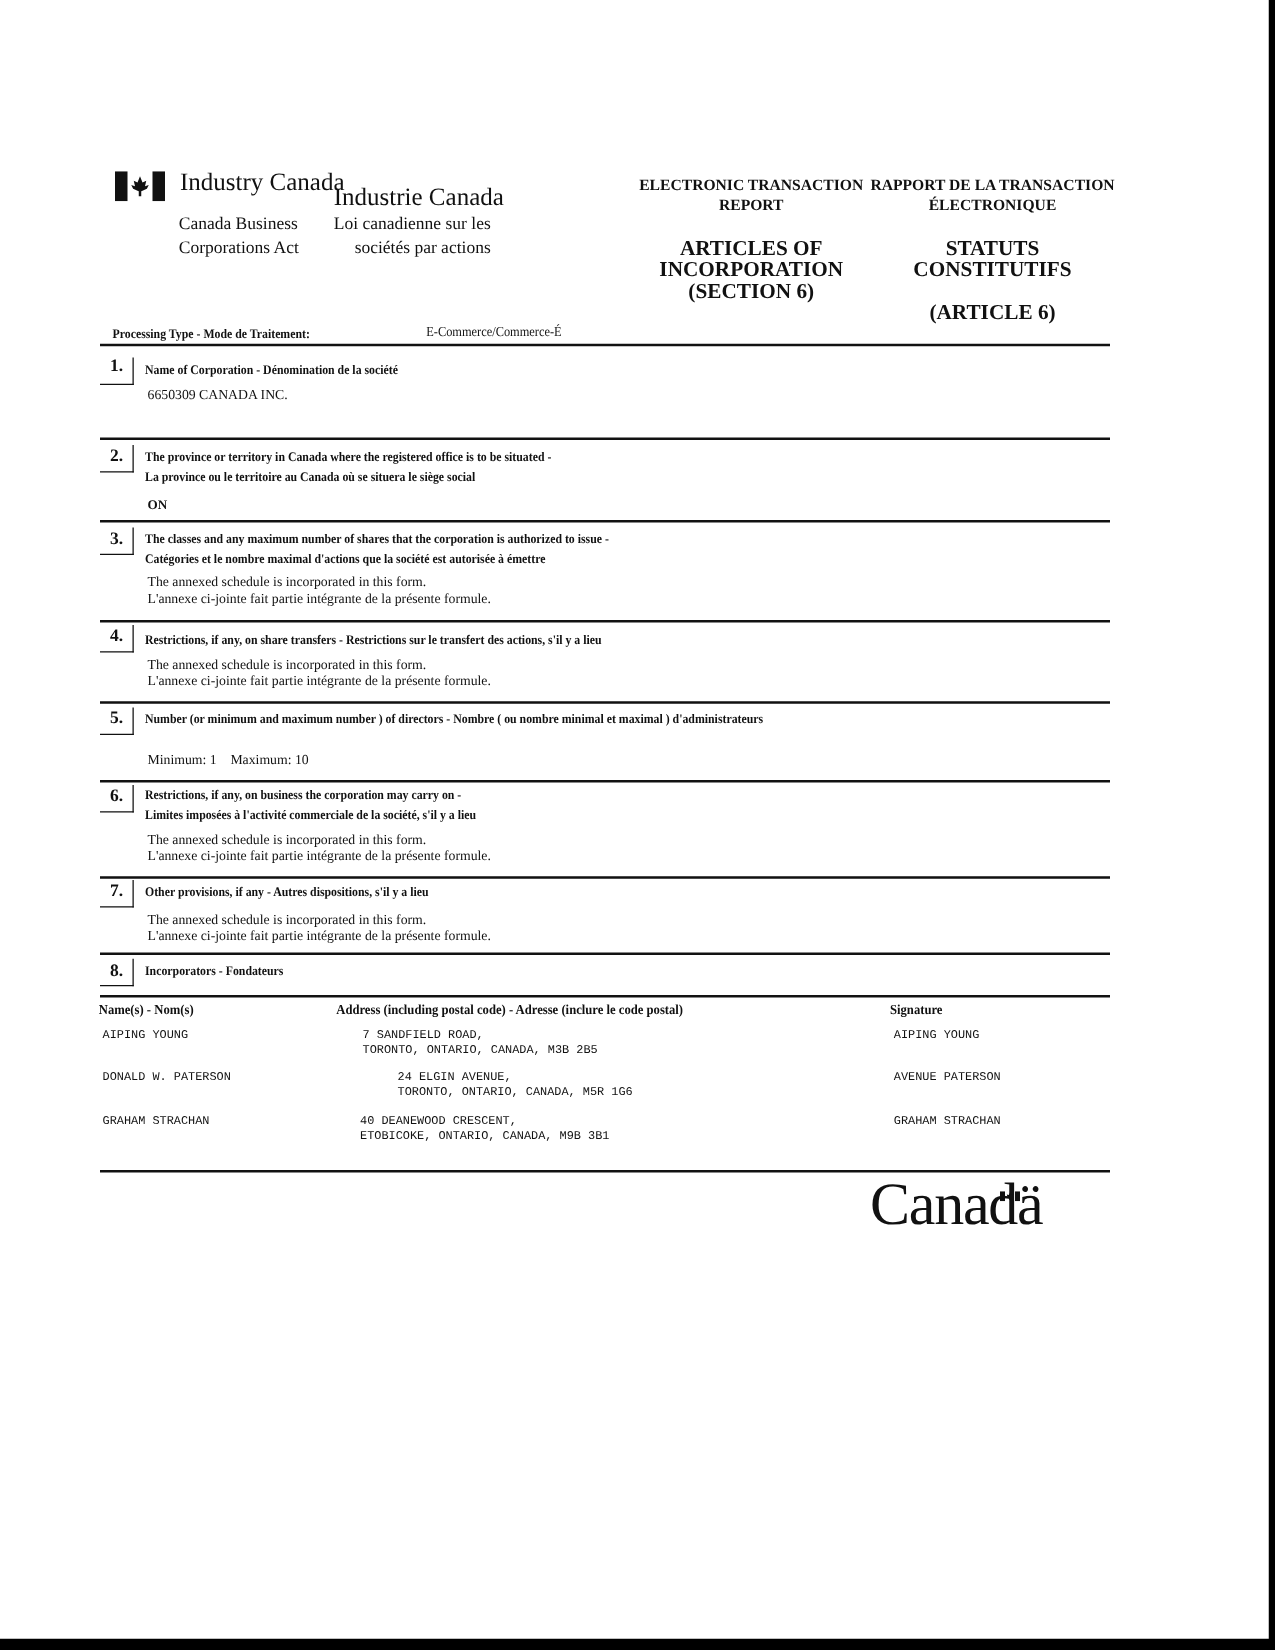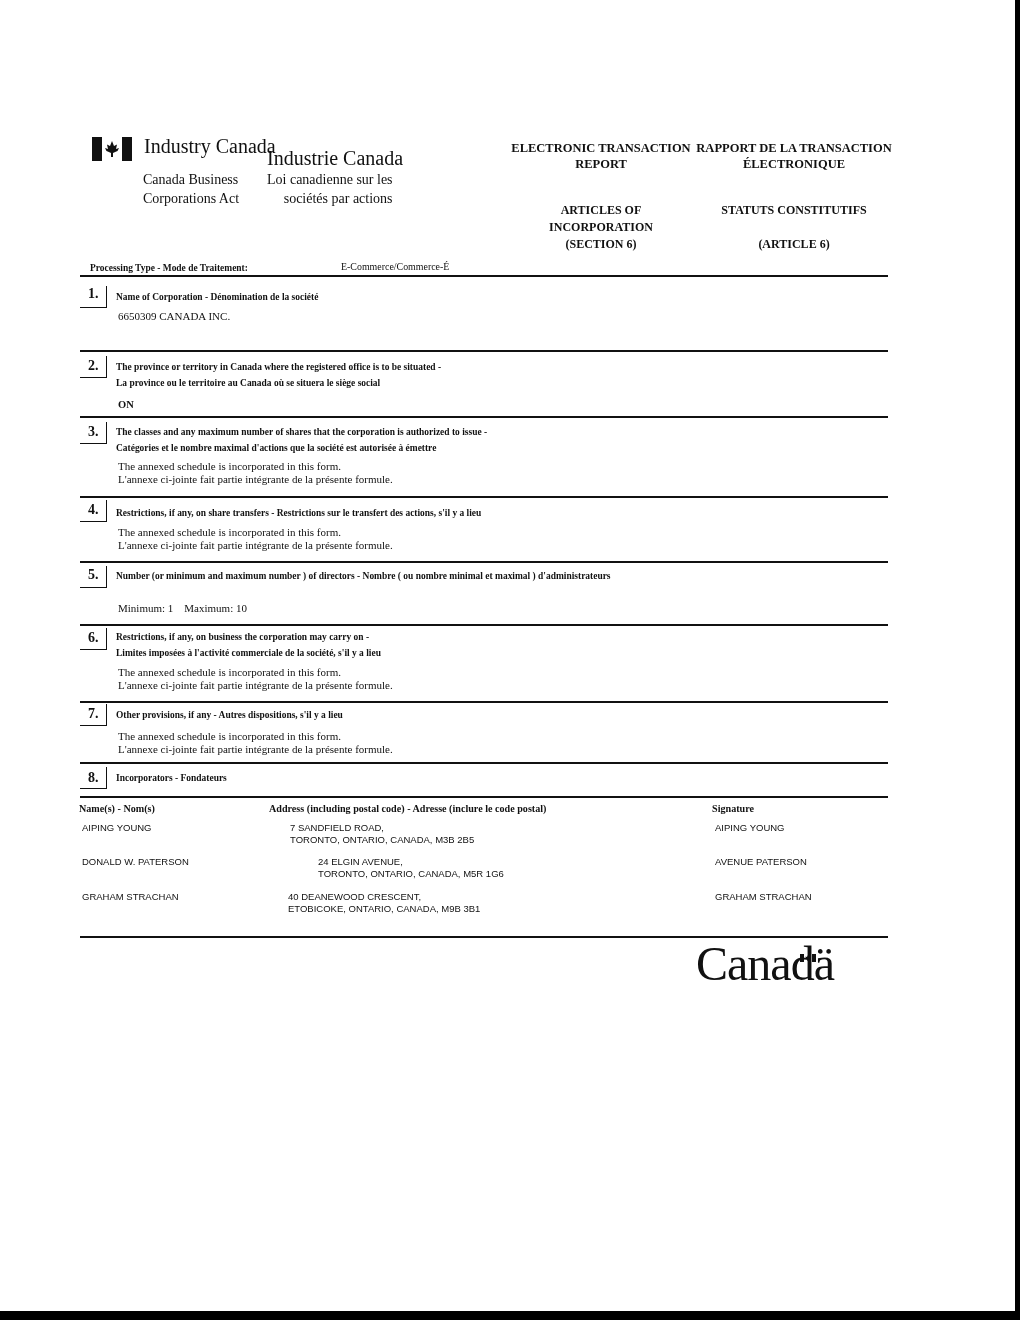--- a/index.html
+++ b/index.html
@@ -6,27 +6,27 @@
   body {
     width: 1020px; height: 1320px; position: relative; overflow: hidden;
     background: #ffffff; color: #111;
     font-family: "Liberation Serif", "DejaVu Serif", serif;
   }
   .edge-right { position: absolute; left: 1015px; top: 0; width: 5px; height: 1320px; background: #000; }
   .edge-bottom { position: absolute; left: 0; top: 1311px; width: 1020px; height: 9px; background: #000; }
   .abs { position: absolute; }
   .hdr { font-size: 20px; line-height: 19px; }
   .hdr-b { font-weight: bold; font-size: 12.5px; text-align: center; line-height: 16px; }
-  .hdr-b2 { font-weight: bold; font-size: 12px; text-align: center; line-height: 17px; margin-top: 12px; }
+  .hdr-b2 { font-weight: bold; font-size: 17px; text-align: center; line-height: 17px; }
   .rule { position: absolute; left: 80px; width: 808px; height: 2px; background: #111; }
   .numbox { position: absolute; left: 80px; width: 27px; height: 22px; border-right: 1.5px solid #111; border-bottom: 1.5px solid #111; box-sizing: border-box; }
   .num { position: absolute; left: 88px; font-size: 14px; font-weight: bold; }
   .q { position: absolute; left: 116px; font-size: 10.5px; font-weight: bold; line-height: 16px; transform: scaleX(0.9); transform-origin: left; white-space: nowrap; }
   .ans { position: absolute; left: 118px; font-size: 11px; line-height: 13px; white-space: nowrap; }
-  .mono { font-family: Liberation Sans, sans-serif; font-size: 9.5px; line-height: 12px; white-space: nowrap; }
+  .mono { font-family: Liberation Mono, monospace; font-size: 9.5px; line-height: 12px; white-space: nowrap; }
   .colh { font-size: 11px; font-weight: bold; white-space: nowrap; transform: scaleX(0.92); transform-origin: left; }
 </style>
 </head>
 <body>
 
 <div class="edge-right"></div>
 <div class="edge-bottom"></div>
 
 <div class="abs" style="left:92px;top:137px;width:40px;height:24px;">
   <svg width="40" height="24" viewBox="0 0 40 24">

